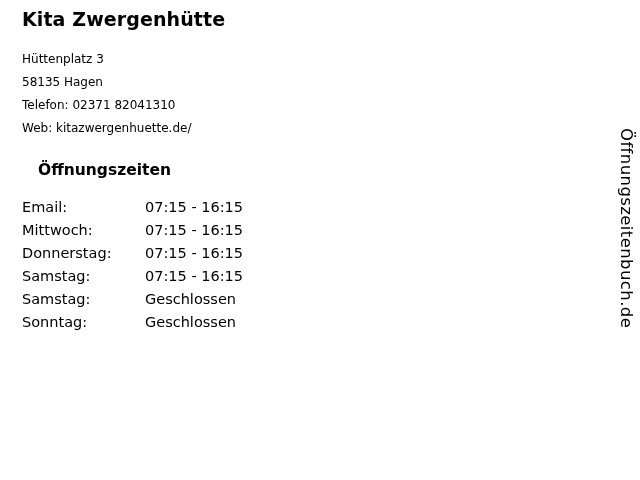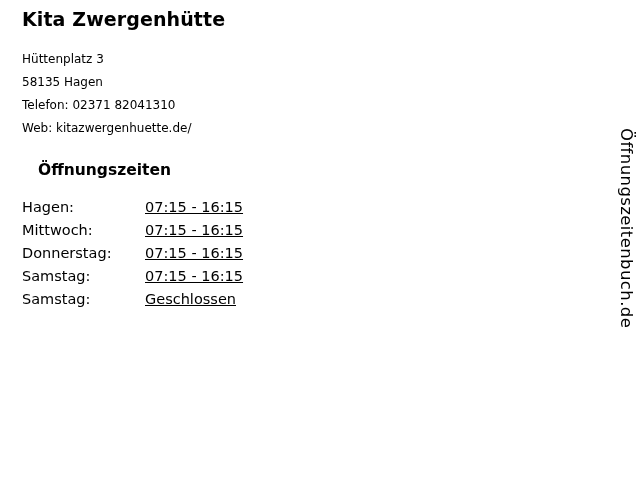--- a/index.html
+++ b/index.html
@@ -55,21 +55,20 @@
     padding: 0;
     vertical-align: top;
     white-space: nowrap;
   }
   .hours td.day {
     width: 123px;
     padding-right: 0;
   }
   .hours td.time {
     padding-left: 0;
-    text-decoration: underline;
   }
   .sidebar-label {
     position: absolute;
     right: 4px;
     top: 128px;
     font-size: 16.5px;
     color: #000000;
     writing-mode: vertical-rl;
     text-orientation: mixed;
     letter-spacing: 0.4px;
@@ -88,39 +87,43 @@
     <div class="addr-line">Hüttenplatz 3</div>
     <div class="addr-line">58135 Hagen</div>
     <div class="addr-line">Telefon: 02371 82041310</div>
     <div class="addr-line">Web: kitazwergenhuette.de/</div>
 
     <h2 class="section-heading">Öffnungszeiten</h2>
 
     <table class="hours">
       <tbody>
         <tr>
-          <td class="day">Hagen:</td>
+          <td class="day">Email:</td>
           <td class="time">07:15 - 16:15</td>
         </tr>
         <tr>
           <td class="day">Mittwoch:</td>
           <td class="time">07:15 - 16:15</td>
         </tr>
         <tr>
           <td class="day">Donnerstag:</td>
           <td class="time">07:15 - 16:15</td>
         </tr>
         <tr>
           <td class="day">Samstag:</td>
           <td class="time">07:15 - 16:15</td>
         </tr>
         <tr>
           <td class="day">Samstag:</td>
           <td class="time">Geschlossen</td>
         </tr>
+        <tr>
+          <td class="day">Sonntag:</td>
+          <td class="time">Geschlossen</td>
+        </tr>
       </tbody>
     </table>
 
   </div>
 
   <div class="sidebar-label">Öffnungszeitenbuch.de</div>
 
 </div>
 
 </body></html>

